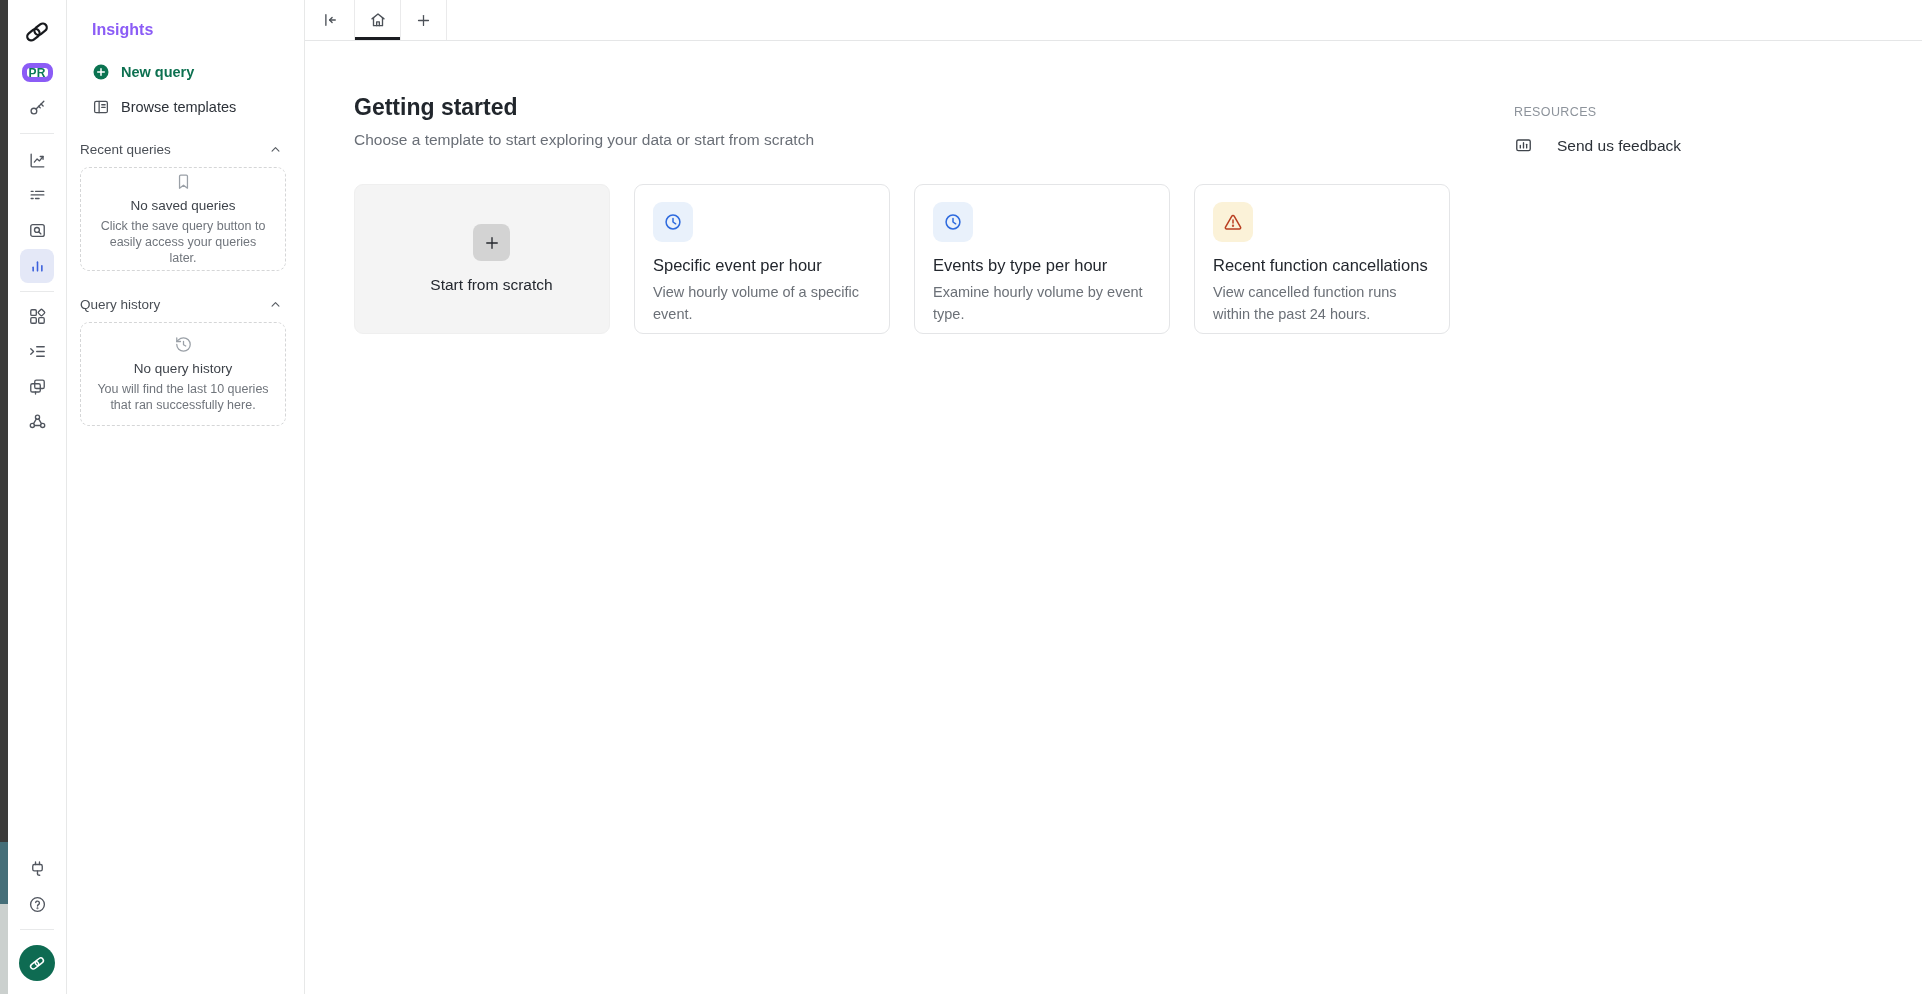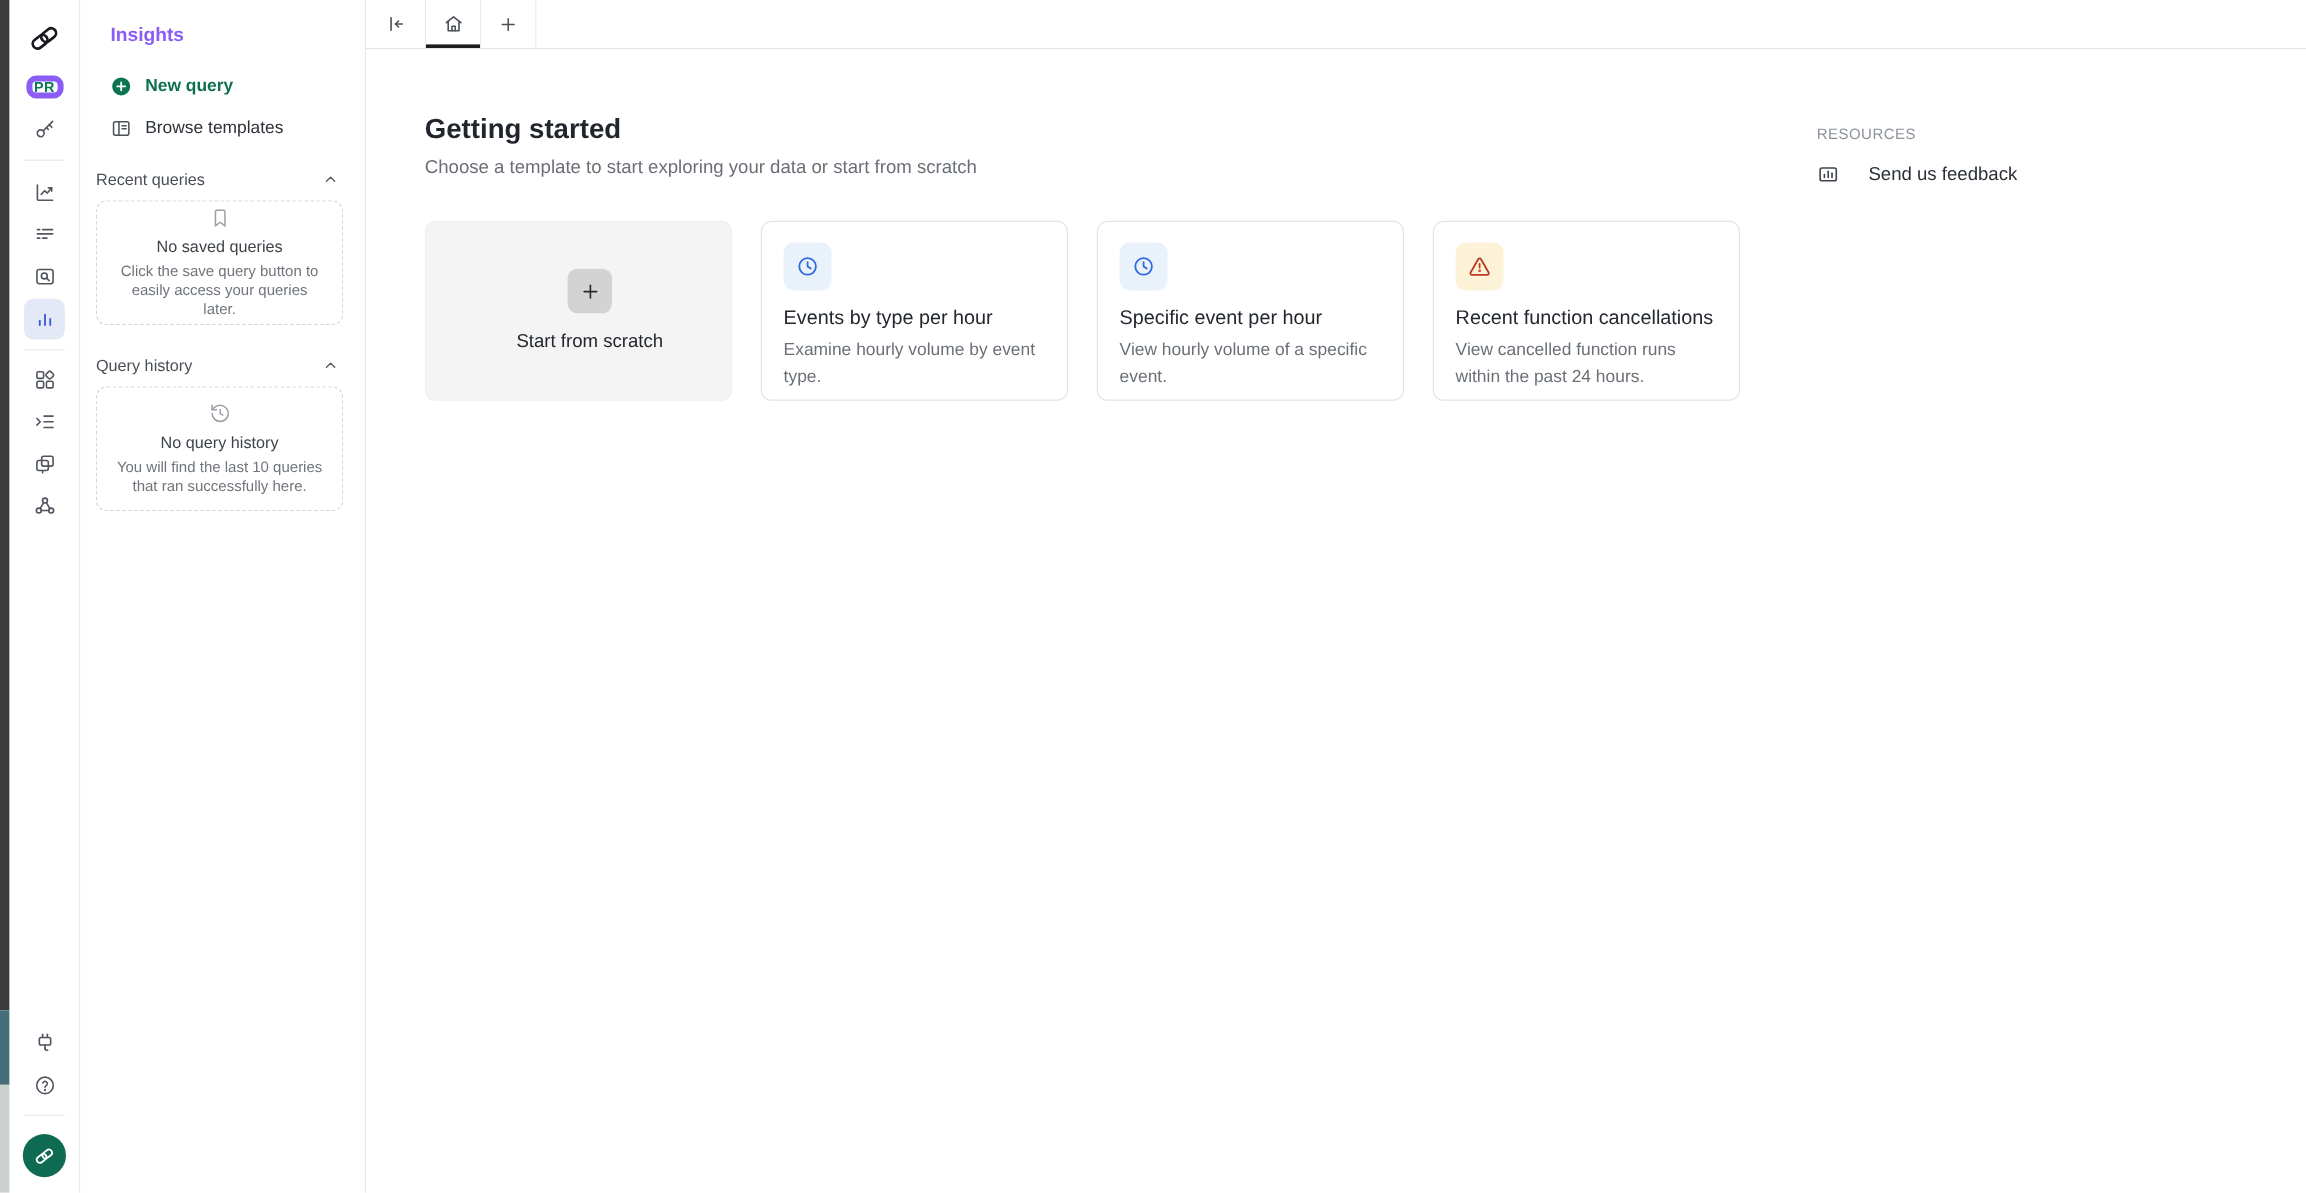--- a/index.html
+++ b/index.html
@@ -367,33 +367,33 @@
           <div class="scratch-label">Start from scratch</div>
         </div>
 
         <div class="card template">
           <div class="icon-tile tile-blue">
             <svg width="20" height="20" viewBox="0 0 24 24" fill="none" stroke="currentColor" stroke-width="1.8" stroke-linecap="round" stroke-linejoin="round">
               <circle cx="12" cy="12" r="8.3"></circle>
                 <path d="M12 7.8V12l3.2 2.2"></path>
             </svg>
           </div>
-          <div class="card-title">Events by type per hour</div>
-          <div class="card-desc">Examine hourly volume by event type.</div>
+          <div class="card-title">Specific event per hour</div>
+          <div class="card-desc">View hourly volume of a specific event.</div>
         </div>
 
         <div class="card template">
           <div class="icon-tile tile-blue">
             <svg width="20" height="20" viewBox="0 0 24 24" fill="none" stroke="currentColor" stroke-width="1.8" stroke-linecap="round" stroke-linejoin="round">
               <circle cx="12" cy="12" r="8.3"></circle>
                 <path d="M12 7.8V12l3.2 2.2"></path>
             </svg>
           </div>
-          <div class="card-title">Specific event per hour</div>
-          <div class="card-desc">View hourly volume of a specific event.</div>
+          <div class="card-title">Events by type per hour</div>
+          <div class="card-desc">Examine hourly volume by event type.</div>
         </div>
 
 
         <div class="card template">
           <div class="icon-tile tile-amber">
             <svg width="20" height="20" viewBox="0 0 24 24" fill="none" stroke="currentColor" stroke-width="1.8" stroke-linecap="round" stroke-linejoin="round">
               <path d="M13.4 4.9 21 18.1a1.6 1.6 0 0 1-1.4 2.4H4.4A1.6 1.6 0 0 1 3 18.1L10.6 4.9a1.6 1.6 0 0 1 2.8 0Z"></path>
               <path d="M12 9.5v3.6"></path>
                 <circle cx="12" cy="16.4" r=".5" fill="currentColor"></circle>
             </svg>

